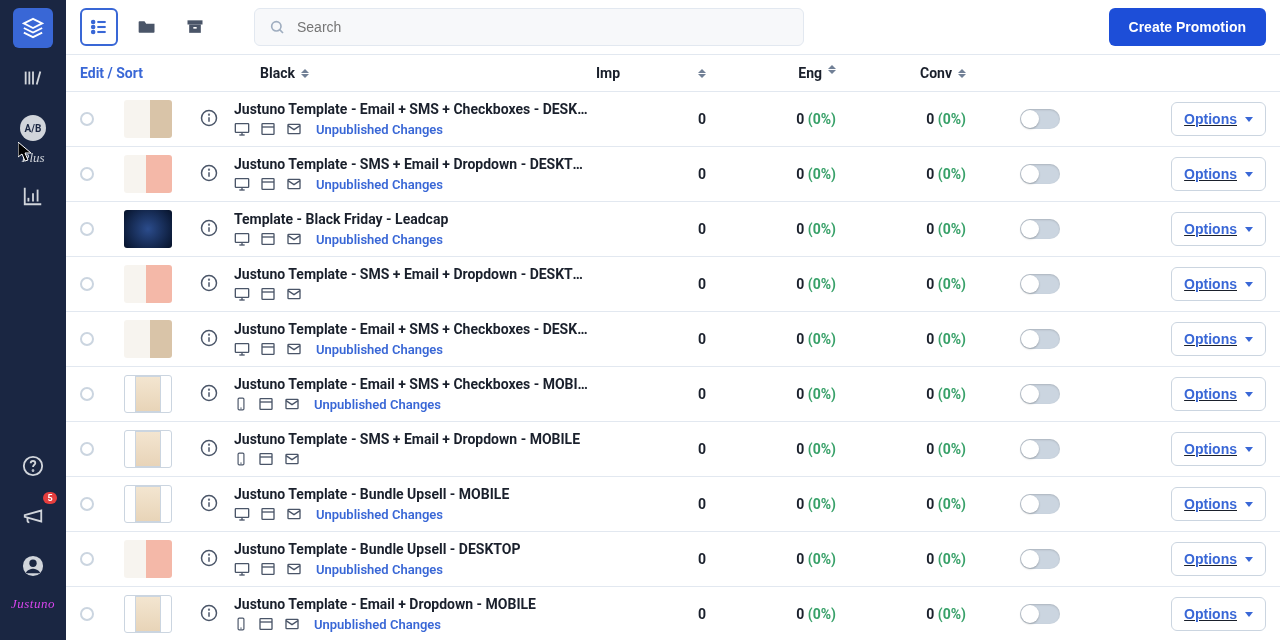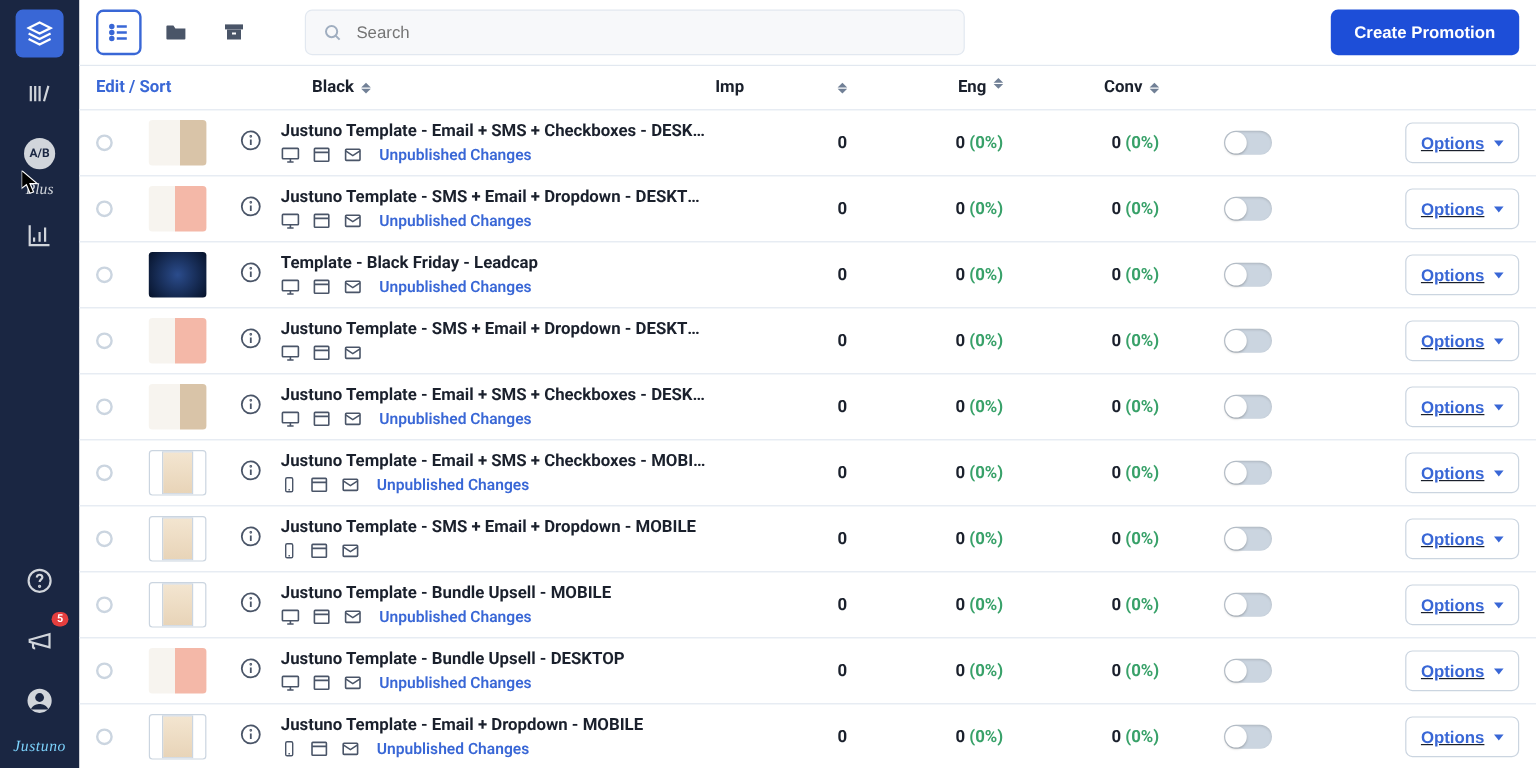--- a/index.html
+++ b/index.html
@@ -4,21 +4,21 @@
 <style>
   * { box-sizing: border-box; margin: 0; padding: 0; }
   body { font-family: -apple-system, BlinkMacSystemFont, "Segoe UI", Roboto, sans-serif; font-size: 14px; color: #1a202c; background: #fff; width: 1280px; height: 640px; overflow: hidden; display: flex; }
   
   
   .sidebar { width: 66px; background: #1a2642; display: flex; flex-direction: column; align-items: center; padding-top: 8px; }
   .sidebar-item { width: 40px; height: 40px; display: flex; align-items: center; justify-content: center; margin-bottom: 10px; cursor: pointer; border-radius: 6px; }
   .sidebar-item.active { background: #3967d6; }
   .sidebar-item svg, .sidebar-item .icon { color: #d1d5db; }
   .sidebar-spacer { flex: 1; }
-  .sidebar-brand { color: #7dd3fc; font-style: italic; font-family: Georgia, serif; font-size: 13px; margin-bottom: 10px; letter-spacing: 0.5px; text-align: right; }
+  .sidebar-brand { color: #d946ef; font-style: italic; font-family: Georgia, serif; font-size: 13px; margin-bottom: 28px; letter-spacing: 0.5px; text-align: right; }
   .plus-label { color: #d1d5db; font-style: italic; font-family: Georgia, serif; font-size: 13px; margin-top: -8px; margin-bottom: 10px; }
   .ab-circle { width: 26px; height: 26px; border-radius: 50%; background: #d1d5db; color: #1a2642; font-size: 10px; font-weight: 700; display: flex; align-items: center; justify-content: center; }
   .badge-wrap { position: relative; }
   .badge { position: absolute; top: -4px; right: -4px; background: #e53e3e; color: #fff; font-size: 9px; font-weight: 700; border-radius: 8px; padding: 1px 4px; min-width: 14px; text-align: center; }
 
   
   .main { flex: 1; display: flex; flex-direction: column; height: 640px; }
 
   
   .topbar { display: flex; align-items: center; padding: 8px 14px; gap: 10px; border-bottom: 1px solid #e2e8f0; }

